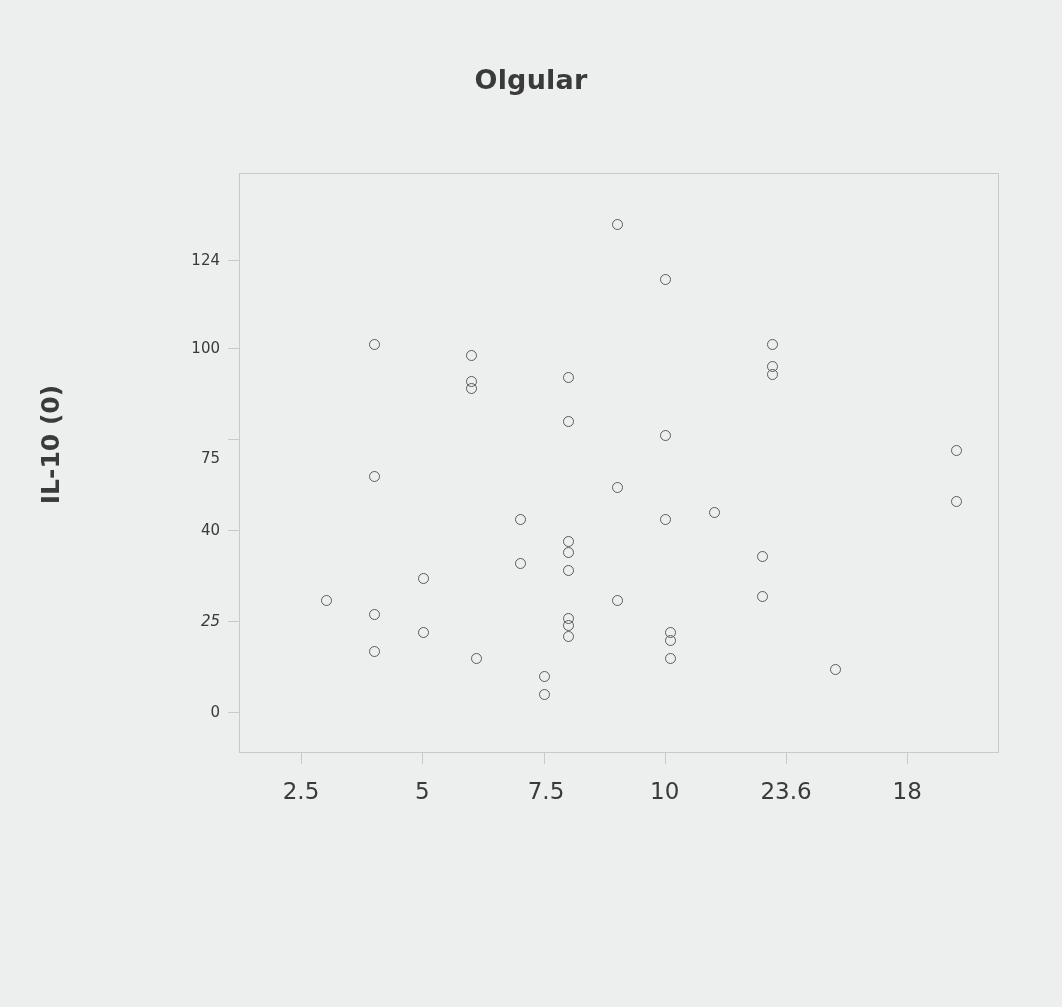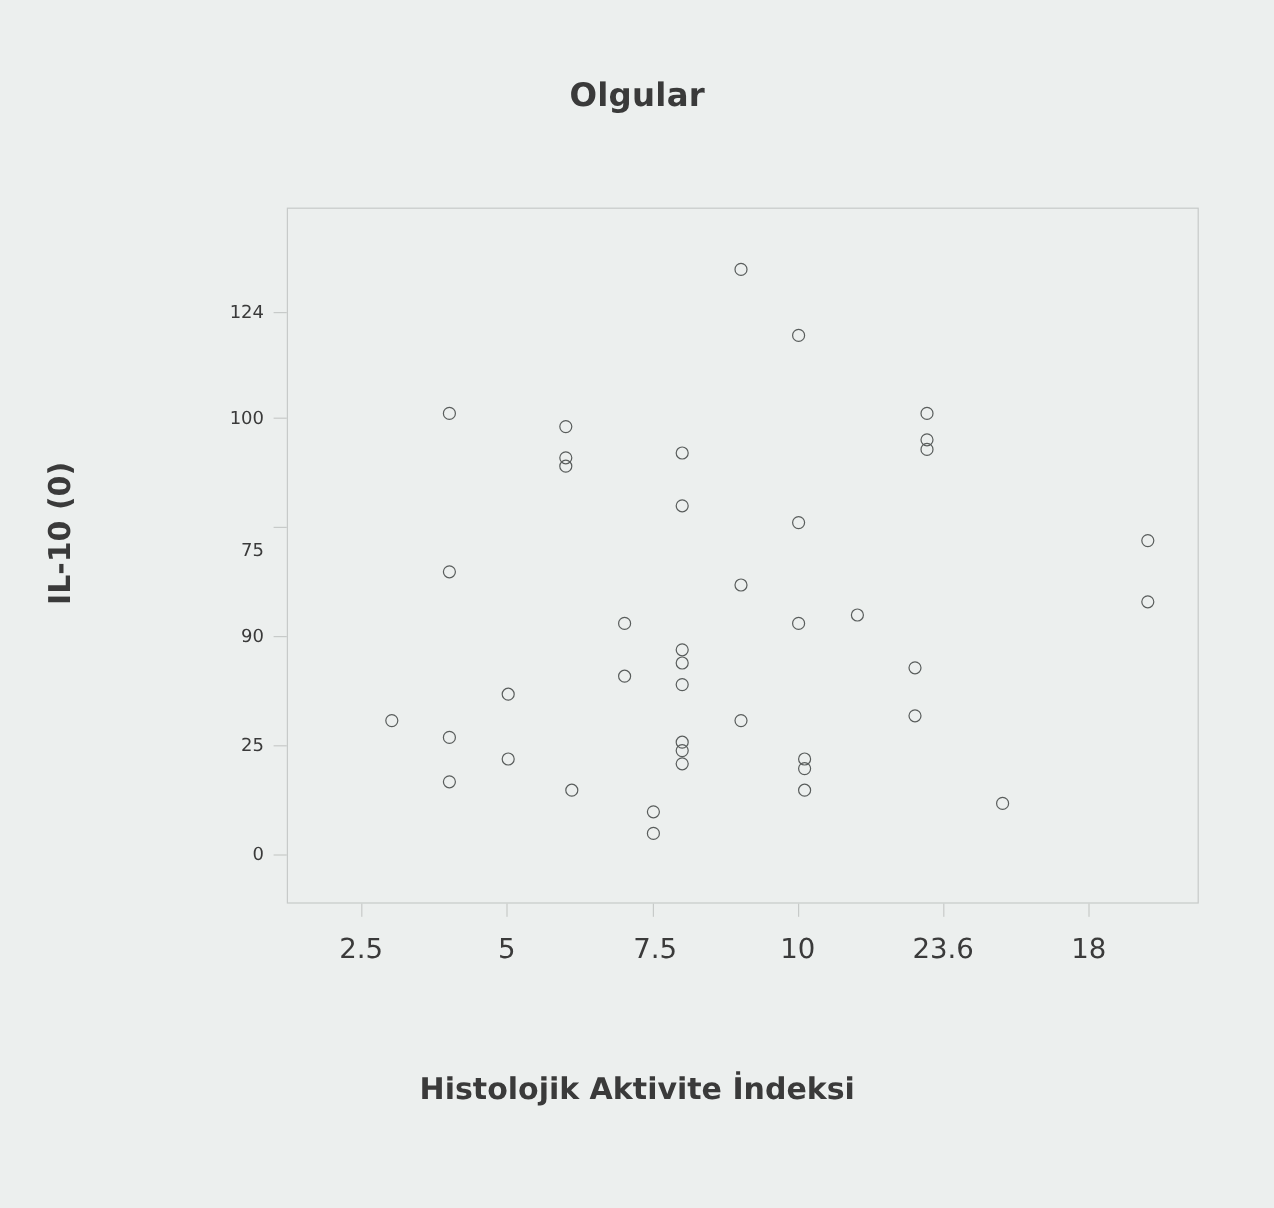--- a/index.html
+++ b/index.html
@@ -172,22 +172,22 @@
         <div class="pt" style="left: 532.45px; top: 192.725px;"></div>
         <div class="pt" style="left: 532.45px; top: 200.015px;"></div>
         <div class="pt" style="left: 595.5px; top: 495.26px;"></div>
         <div class="pt" style="left: 716.75px; top: 276.56px;"></div>
         <div class="pt" style="left: 716.75px; top: 327.59px;"></div>
       </div>
   </div>
 
   <div id="ytick-labels">
       <div class="ytick-label" style="top: 712px;">0</div>
-      <div class="ytick-label" style="top: 620.875px;">25</div>
-      <div class="ytick-label" style="top: 529.75px;">90</div>
+      <div class="ytick-label" style="top: 620.875px; font-style: italic;">25</div>
+      <div class="ytick-label" style="top: 529.75px;">40</div>
       <div class="ytick-label" style="top: 458px;">75</div>
       <div class="ytick-label" style="top: 347.5px;">100</div>
       <div class="ytick-label" style="top: 260.02px;">124</div>
     </div>
   <div id="ytick-marks">
       <div class="ytick-mark" style="top: 712px;"></div>
       <div class="ytick-mark" style="top: 620.875px;"></div>
       <div class="ytick-mark" style="top: 529.75px;"></div>
       <div class="ytick-mark" style="top: 438.625px;"></div>
       <div class="ytick-mark" style="top: 347.5px;"></div>
@@ -203,15 +203,14 @@
     </div>
   <div id="xtick-marks">
       <div class="xtick-mark" style="left: 301px;"></div>
       <div class="xtick-mark" style="left: 422.25px;"></div>
       <div class="xtick-mark" style="left: 543.5px;"></div>
       <div class="xtick-mark" style="left: 664.75px;"></div>
       <div class="xtick-mark" style="left: 786px;"></div>
       <div class="xtick-mark" style="left: 907.25px;"></div>
     </div>
 
-  <div id="xaxis-title">Histolojik Aktivite İndeksi</div>
 
 </div>
 
 </body></html>

